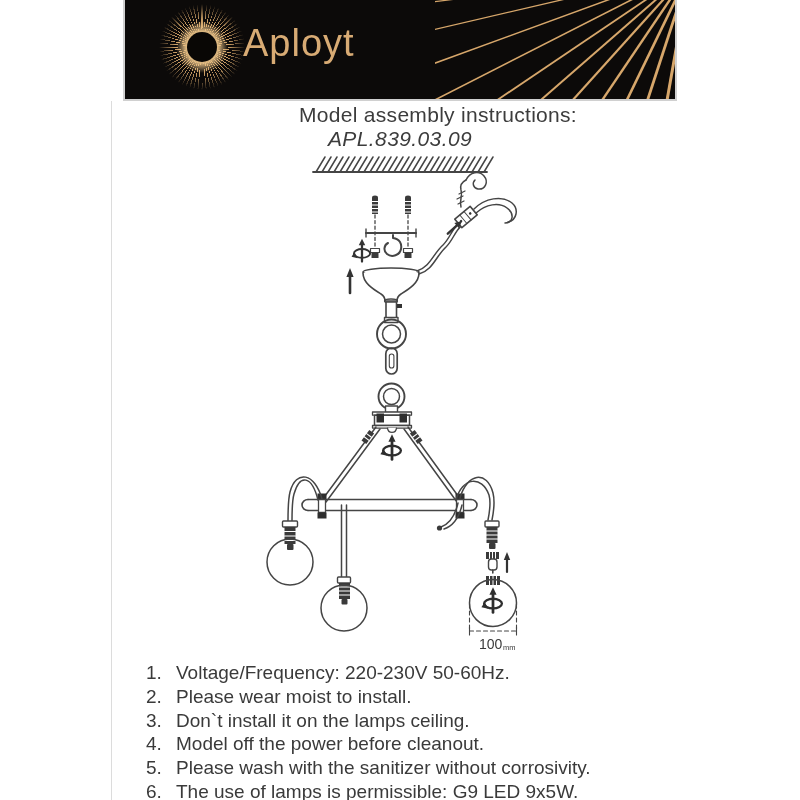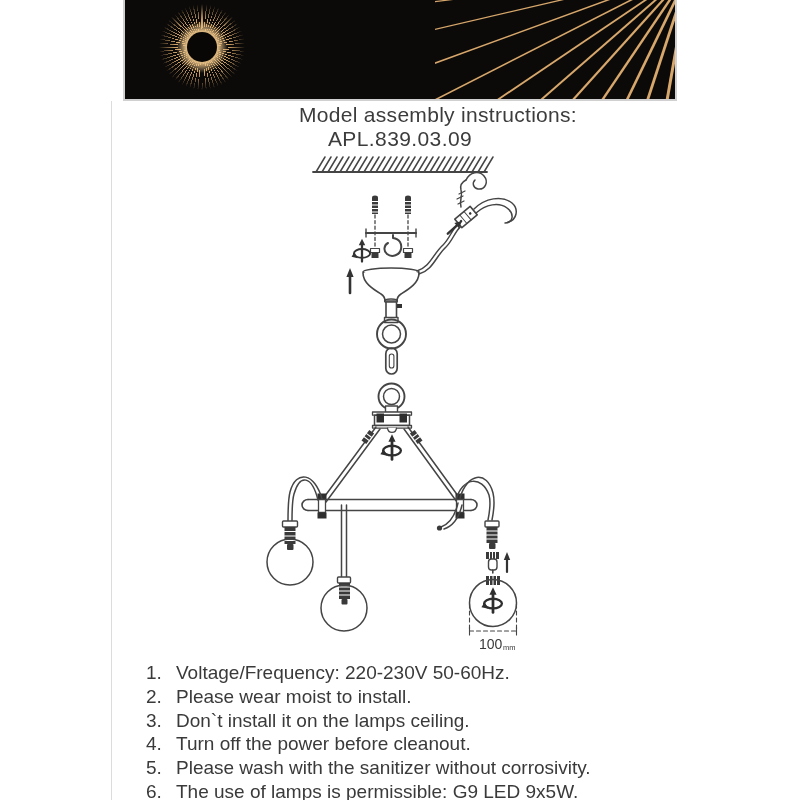--- a/index.html
+++ b/index.html
@@ -24,21 +24,21 @@
     background:radial-gradient(circle, rgba(240,200,140,0) 0 11px, rgba(238,198,138,.9) 14px 16px, rgba(238,198,138,0) 26px);
   }
   .sun-disc{position:absolute;left:28px;top:28px;width:30px;height:30px;border-radius:50%;background:#090705;}
   .brand-text{
     position:absolute;left:118px;top:22px;font-size:38px;font-weight:300;
     letter-spacing:1px;color:#d8ab74;
   }
   .corner-rays{position:absolute;right:0;top:0;}
   
   .doc-title{position:absolute;left:0;top:103px;width:100%;text-align:center;font-size:21px;letter-spacing:.3px;color:#3c3c3c;padding-left:38px;}
-  .doc-model{position:absolute;left:0;top:127px;width:100%;text-align:center;font-size:21px;letter-spacing:.4px;color:#3c3c3c;}
+  .doc-model{position:absolute;left:0;top:127px;width:100%;text-align:center;font-size:21px;letter-spacing:.4px;color:#3c3c3c;font-style:italic;}
   
   .page-edge{position:absolute;left:111px;top:101px;width:1px;height:699px;background:#dcdcdc;}
   
   .diagram{position:absolute;left:0;top:0;}
   
   .instructions{position:absolute;left:146px;top:661px;width:540px;font-size:19px;line-height:23.8px;color:#3a3a3a;}
   .instr-row{display:flex;}
   .instr-num{width:30px;flex:0 0 30px;}
   .instr-text{flex:1;}
 </style>
@@ -46,20 +46,21 @@
 <body>
 
 <div class="page-edge"></div>
 
 <div class="banner">
   <div class="sunburst">
     <div class="sun-rays"></div>
     <div class="sun-glow"></div>
     <div class="sun-disc"></div>
   </div>
+  <div class="brand-text">Aployt</div>
   <svg class="corner-rays" width="240" height="101" viewBox="0 0 240 101">
     <g stroke="#d7a76b" fill="none">
       <line x1="255" y1="-30" x2="203" y2="265" stroke-width="3.0"></line>
       <line x1="255" y1="-30" x2="162" y2="255" stroke-width="2.8"></line>
       <line x1="255" y1="-30" x2="124" y2="240" stroke-width="2.6"></line>
       <line x1="255" y1="-30" x2="87" y2="219" stroke-width="2.4"></line>
       <line x1="255" y1="-30" x2="54" y2="193" stroke-width="2.2"></line>
       <line x1="255" y1="-30" x2="29" y2="167" stroke-width="2.0"></line>
       <line x1="255" y1="-30" x2="6" y2="138" stroke-width="1.8"></line>
       <line x1="255" y1="-30" x2="-12" y2="106" stroke-width="1.6"></line>
@@ -296,21 +297,21 @@
   <div class="instr-row">
     <span class="instr-num">2.</span>
     <span class="instr-text">Please wear moist to install.</span>
   </div>
   <div class="instr-row">
     <span class="instr-num">3.</span>
     <span class="instr-text">Don`t install it on the lamps ceiling.</span>
   </div>
   <div class="instr-row">
     <span class="instr-num">4.</span>
-    <span class="instr-text">Turn off the power before cleanout.</span>
+    <span class="instr-text">Model off the power before cleanout.</span>
   </div>
   <div class="instr-row">
     <span class="instr-num">5.</span>
     <span class="instr-text">Please wash with the sanitizer without corrosivity.</span>
   </div>
   <div class="instr-row">
     <span class="instr-num">6.</span>
     <span class="instr-text">The use of lamps is permissible: G9 LED 9x5W.</span>
   </div>
 </div>

